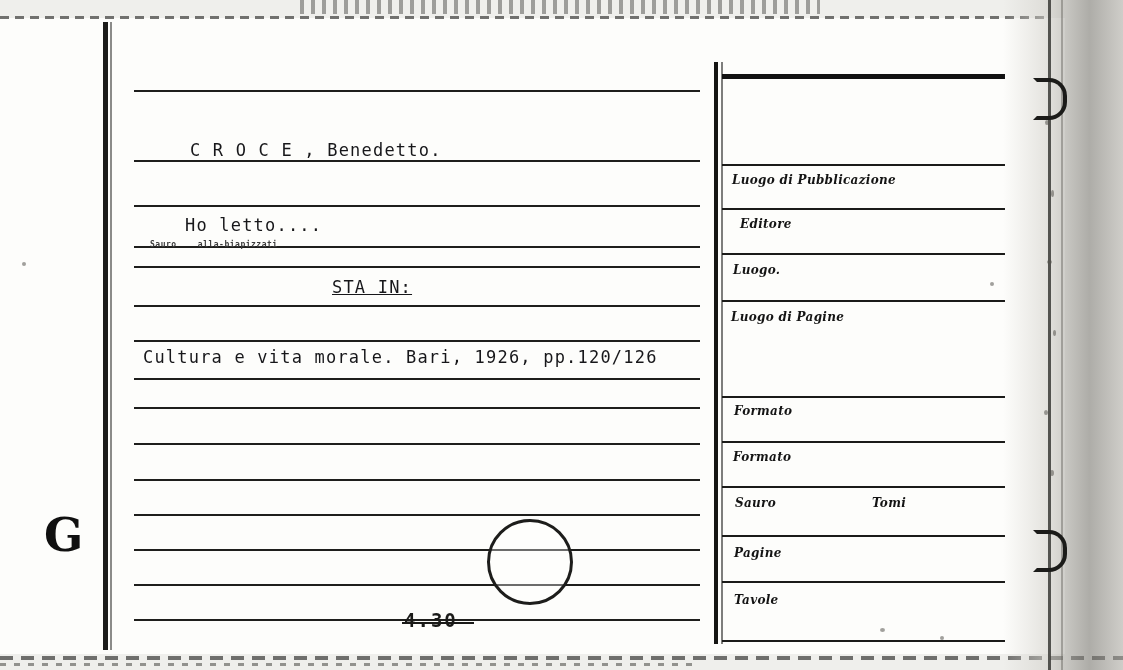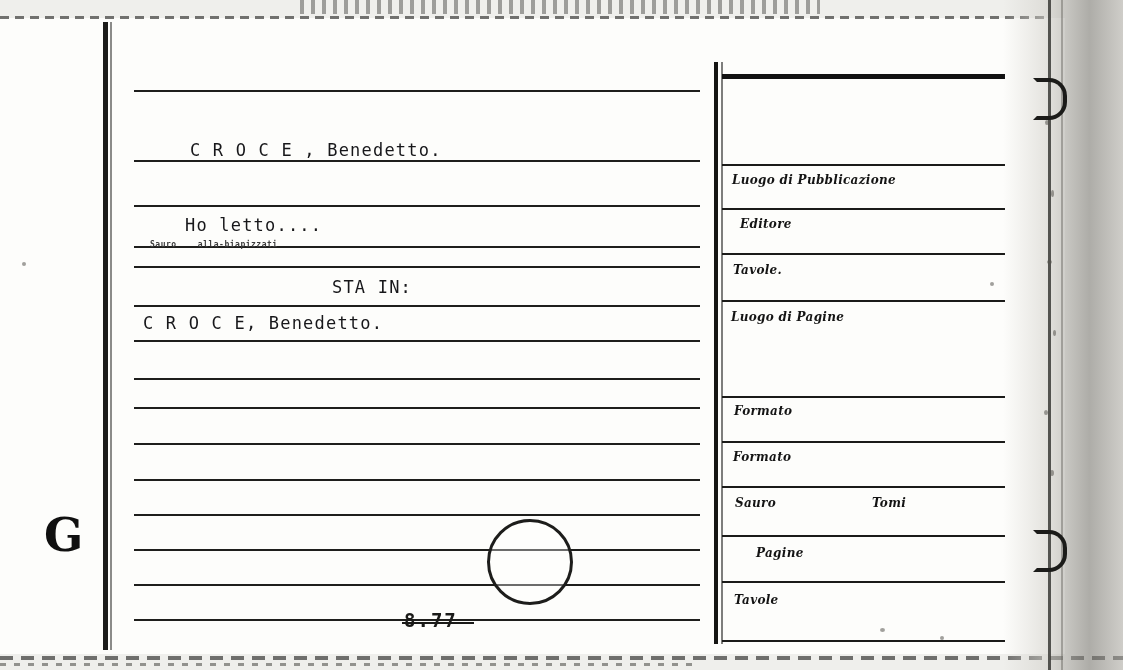--- a/index.html
+++ b/index.html
@@ -273,51 +273,51 @@
   <div class="rule" style="top:443px;"></div>
   <div class="rule" style="top:479px;"></div>
   <div class="rule" style="top:514px;"></div>
   <div class="rule" style="top:549px;"></div>
   <div class="rule" style="top:584px;"></div>
   <div class="rule" style="top:619px;"></div>
 
   <div class="tx" style="left:142px; top:140px;margin-left:48px;">C R O C E , Benedetto.</div>
   <div class="tx" style="left:157px; top:215px;margin-left:28px;">Ho letto....</div>
   <div class="tx small" style="left:150px; top:240px;font-weight:bold;">Sauro    alla-biapizzati</div>
-  <div class="tx" style="left:332px; top:277px;">STA IN:</div>
-  <div class="tx" style="left:143px; top:313px;">C R O C E, Benedetto.</div>
+  <div class="tx" style="left:332px; top:277px;text-decoration:underline;">STA IN:</div>
+  <div class="tx" style="left:143px; top:347px;">Cultura e vita morale. Bari, 1926, pp.120/126</div>
 
   <div class="stamp"></div>
-  <div class="stamp-num">8.77</div>
+  <div class="stamp-num">4.30</div>
   <div class="strike"></div>
 
   <div class="form-vrule"></div>
   <div class="form-vrule2"></div>
   <div class="form-top-rule"></div>
 
   <div class="frow" style="top:164px;"></div>
   <div class="frow" style="top:208px;"></div>
   <div class="frow" style="top:253px;"></div>
   <div class="frow" style="top:300px;"></div>
   <div class="frow" style="top:396px;"></div>
   <div class="frow" style="top:441px;"></div>
   <div class="frow" style="top:486px;"></div>
   <div class="frow" style="top:535px;"></div>
   <div class="frow" style="top:581px;"></div>
   <div class="frow" style="top:640px;"></div>
 
   <div class="flabel" style="left:732px; top:173px;">Luogo di Pubblicazione</div>
   <div class="flabel" style="left:740px; top:217px;text-align:center;">Editore</div>
-  <div class="flabel" style="left:733px; top:263px;">Tavole.</div>
+  <div class="flabel" style="left:733px; top:263px;">Luogo.</div>
   <div class="flabel" style="left:731px; top:310px;">Luogo di Pagine</div>
   <div class="flabel" style="left:734px; top:404px;">Formato</div>
   <div class="flabel" style="left:733px; top:450px;">Formato</div>
   <div class="flabel" style="left:735px; top:496px;">Sauro</div>
   <div class="flabel" style="left:872px; top:496px;">Tomi</div>
-  <div class="flabel" style="left:756px; top:546px;">Pagine</div>
+  <div class="flabel" style="left:734px; top:546px;">Pagine</div>
   <div class="flabel" style="left:734px; top:593px;">Tavole</div>
 
   <div class="curl"></div>
   <div class="curl-line"></div>
   <div class="curl-line2"></div>
   <div class="ring r1"></div>
   <div class="ring r2"></div>
 
   <div class="speckle" style="left:1045px; top:120px; width:4px; height:5px;"></div>
   <div class="speckle" style="left:1051px; top:190px; width:3px; height:7px;"></div>

